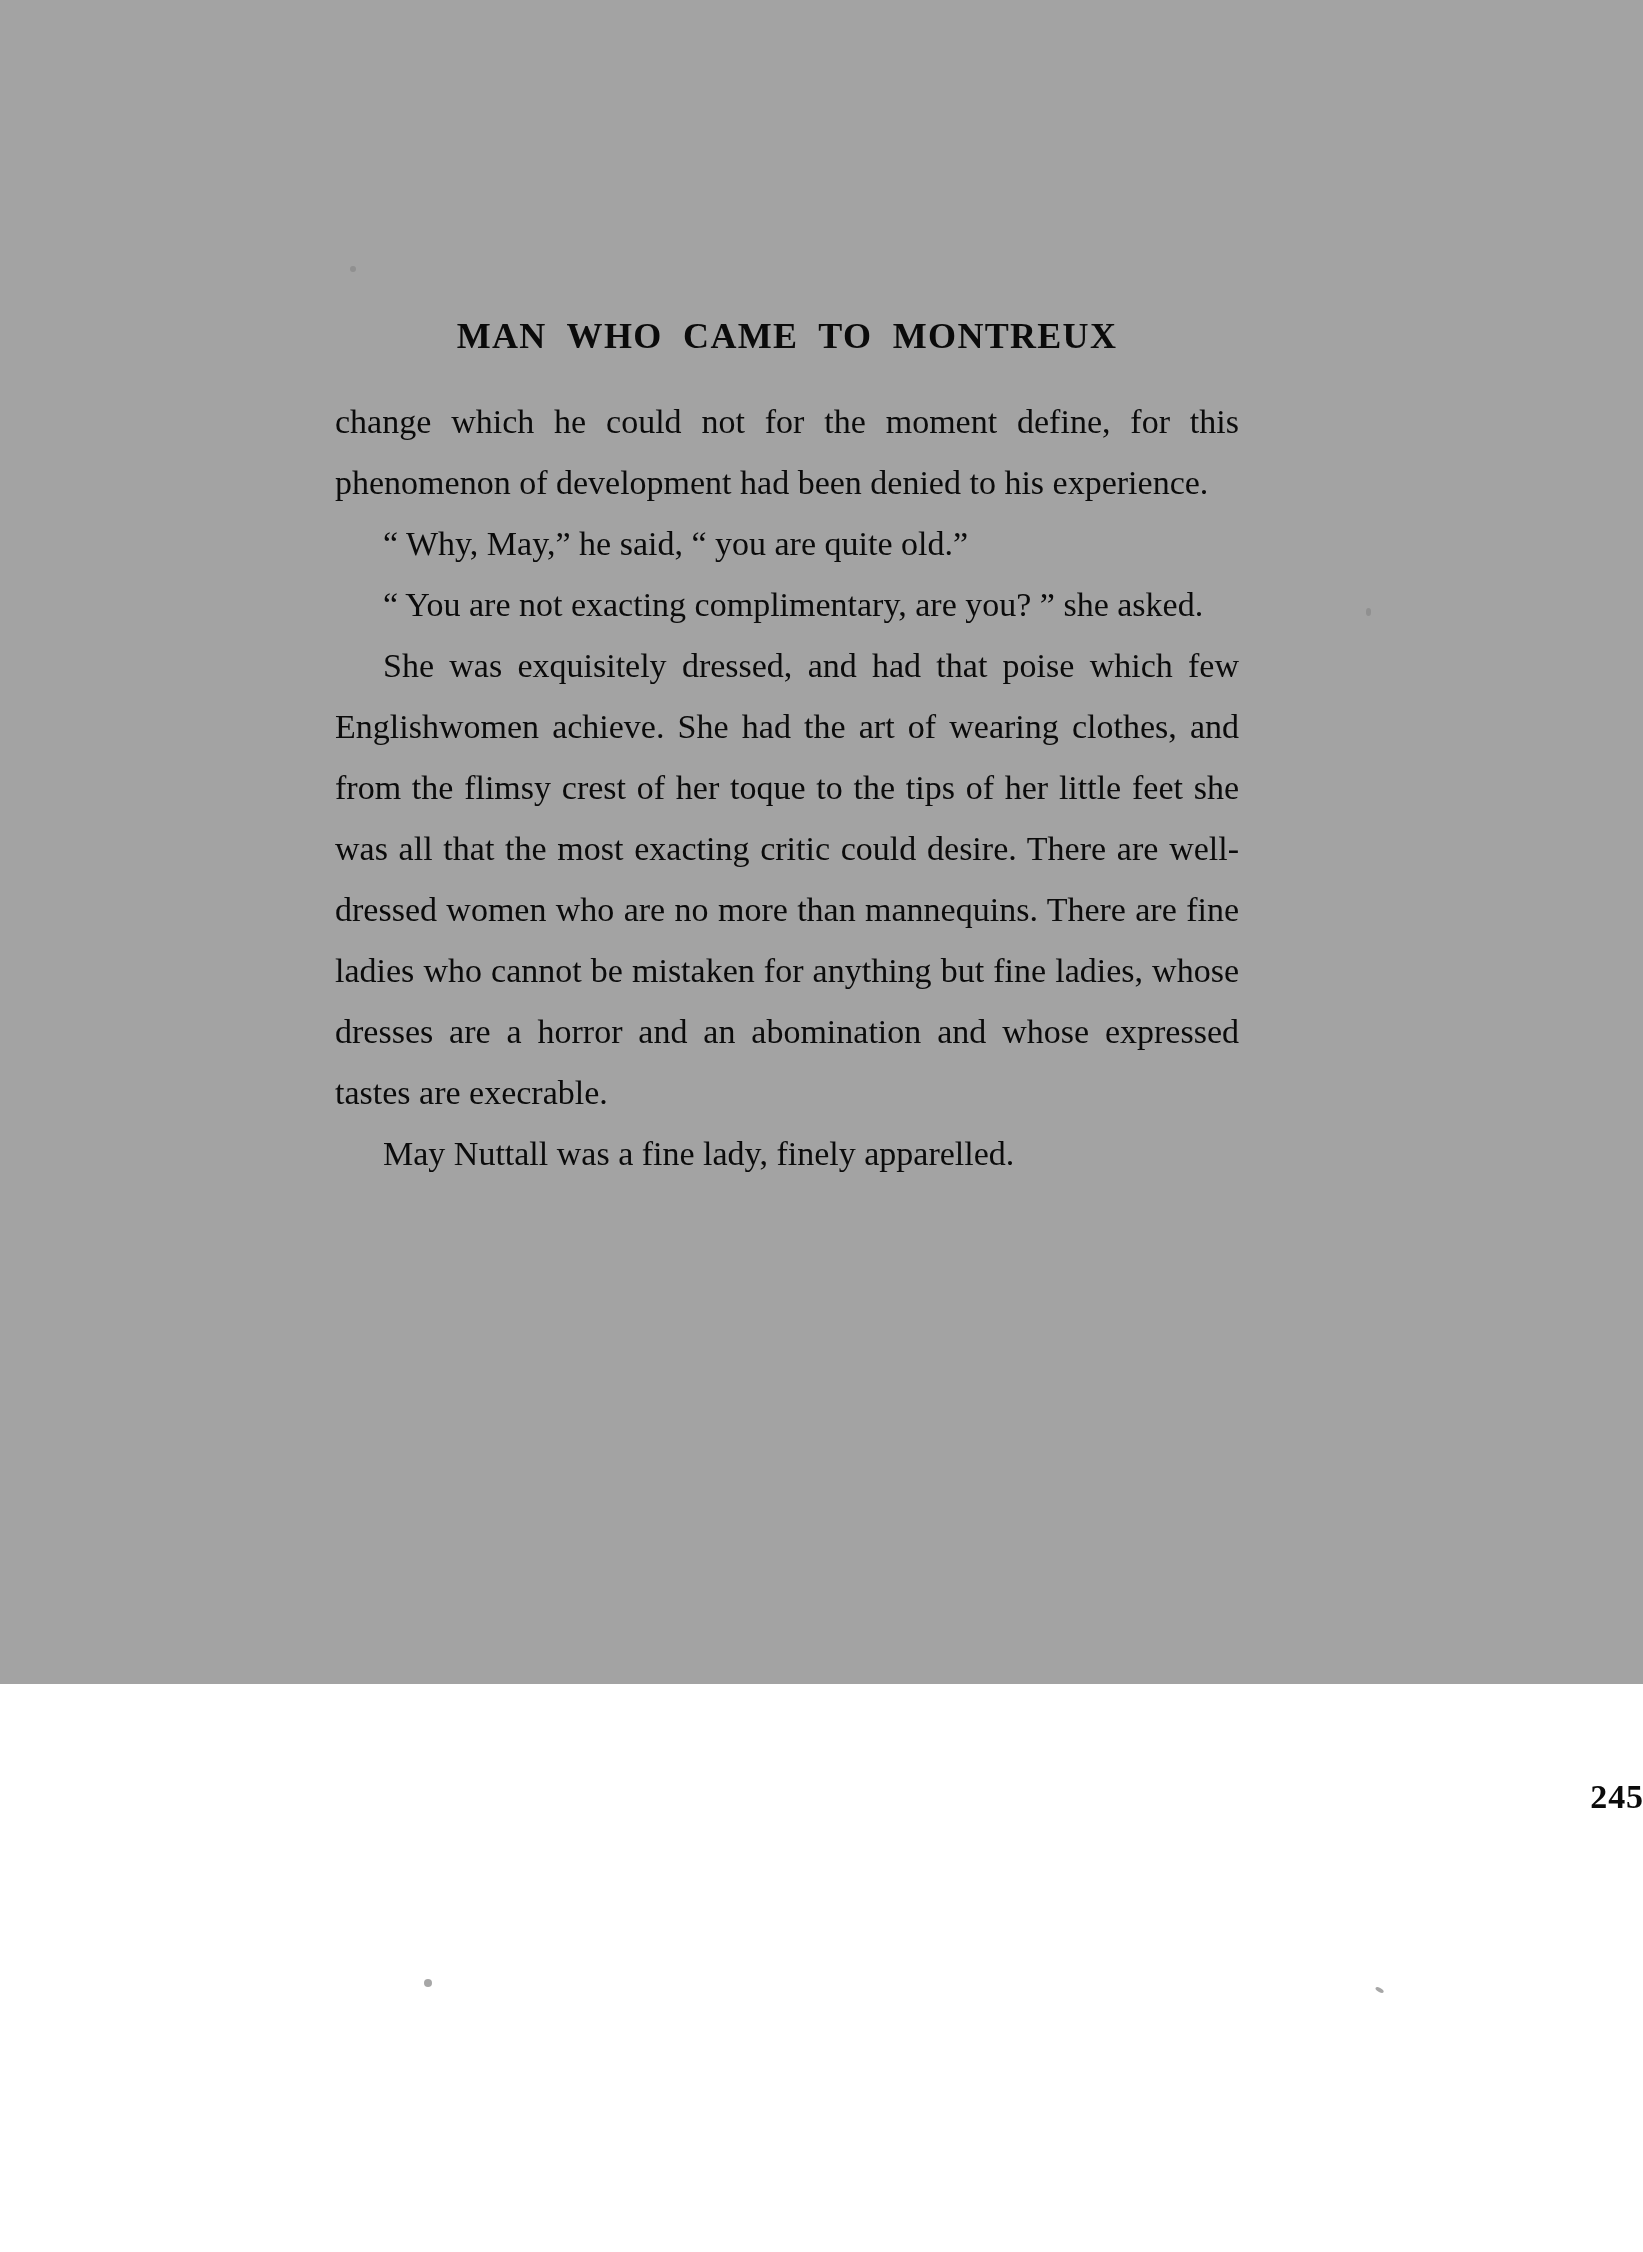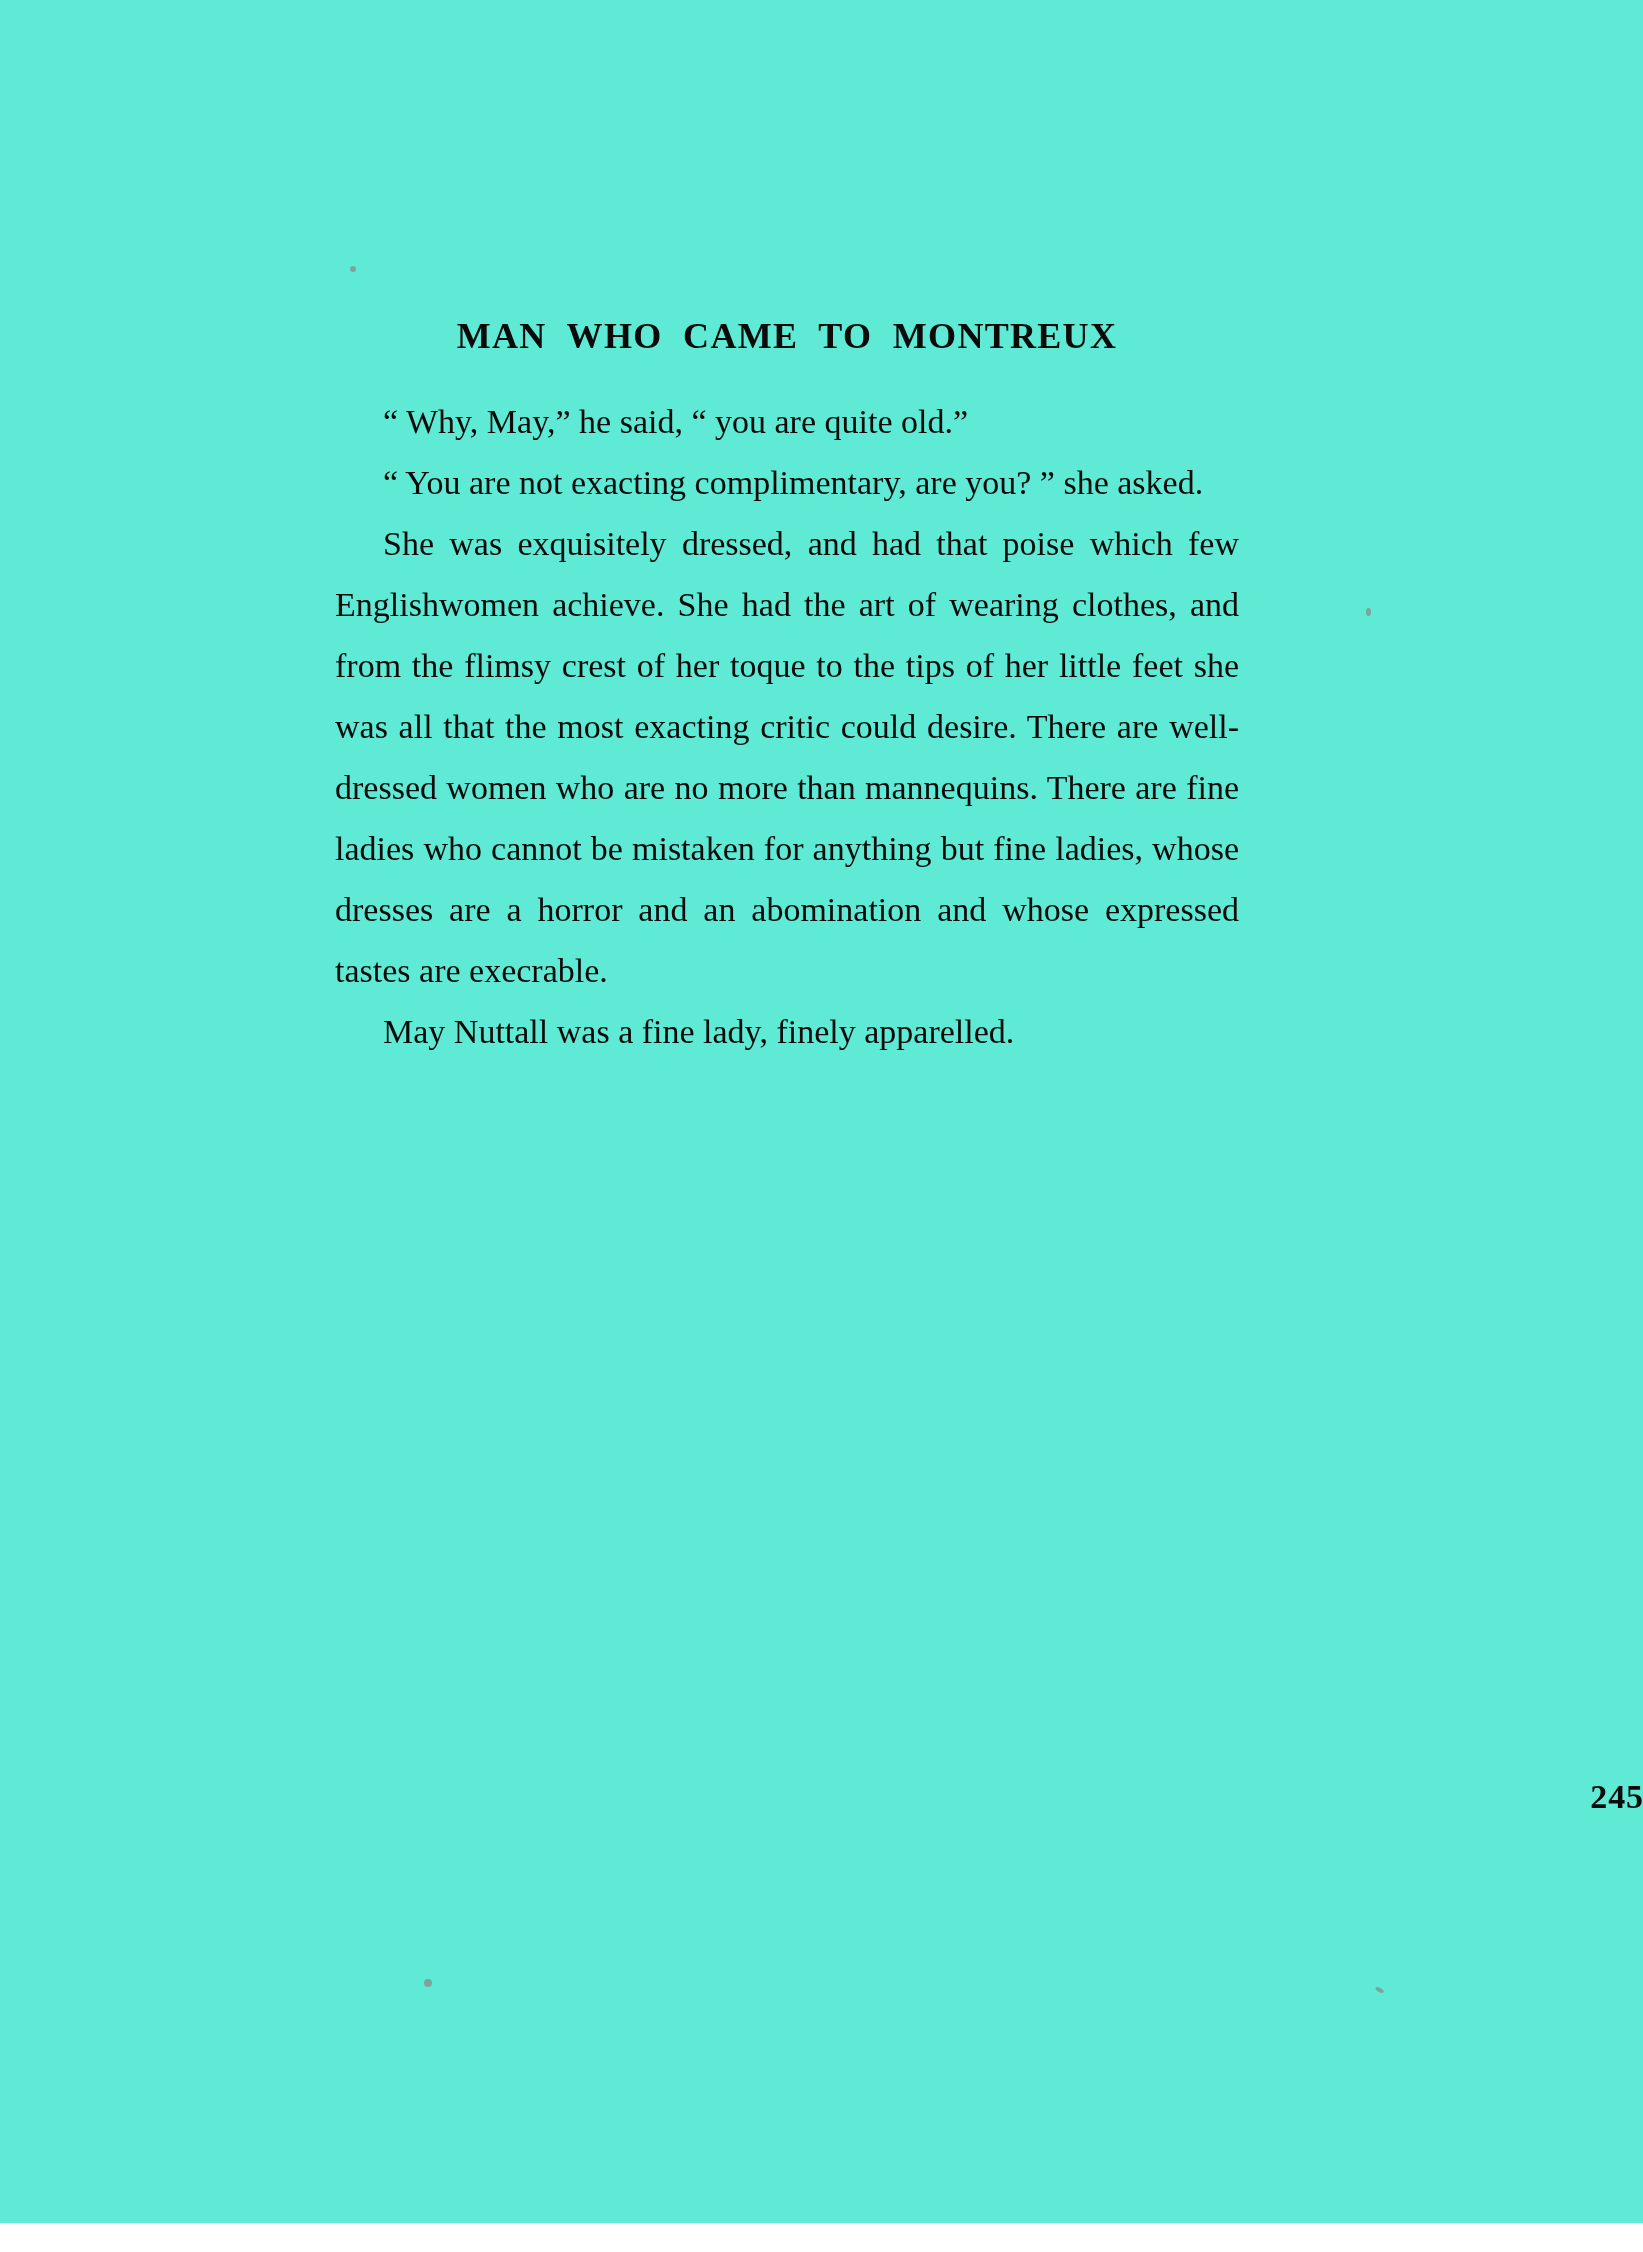--- a/index.html
+++ b/index.html
@@ -14,22 +14,22 @@
     font-family: "Liberation Serif", serif;
     color: #111111;
     overflow: hidden;
   }
 
   .page {
     position: absolute;
     left: 0;
     top: 0;
     width: 1644px;
-    height: 2223px;
-    background: #5eead4;
+    height: 1684px;
+    background: #a3a3a3;
   }
 
   .text-block {
     position: absolute;
     left: 335px;
     top: 315px;
     width: 904px;
   }
 
   .running-head {
@@ -86,20 +86,21 @@
 
   <span class="speck s1"></span>
   <span class="speck s2"></span>
   <span class="speck s3"></span>
   <span class="speck s4"></span>
 
   <div class="text-block">
 
     <h1 class="running-head">MAN  WHO  CAME  TO  MONTREUX</h1>
 
+    <p class="para">change which he could not for the moment define, for this phenomenon of development had been denied to his experience.</p>
     <p class="para indent">“ Why, May,” he said, “ you are quite old.”</p>
     <p class="para indent">“ You are not exacting complimentary, are you? ” she asked.</p>
     <p class="para indent">She was exquisitely dressed, and had that poise which few Englishwomen achieve.  She had the art of wearing clothes, and from the flimsy crest of her toque to the tips of her little feet she was all that the most exacting critic could desire.  There are well-dressed women who are no more than mannequins.  There are fine ladies who cannot be mistaken for anything but fine ladies, whose dresses are a horror and an abomination and whose expressed tastes are execrable.</p>
     <p class="para indent">May Nuttall was a fine lady, finely apparelled.</p>
 
   </div>
 
   <div class="folio">245</div>
 
 </div>

